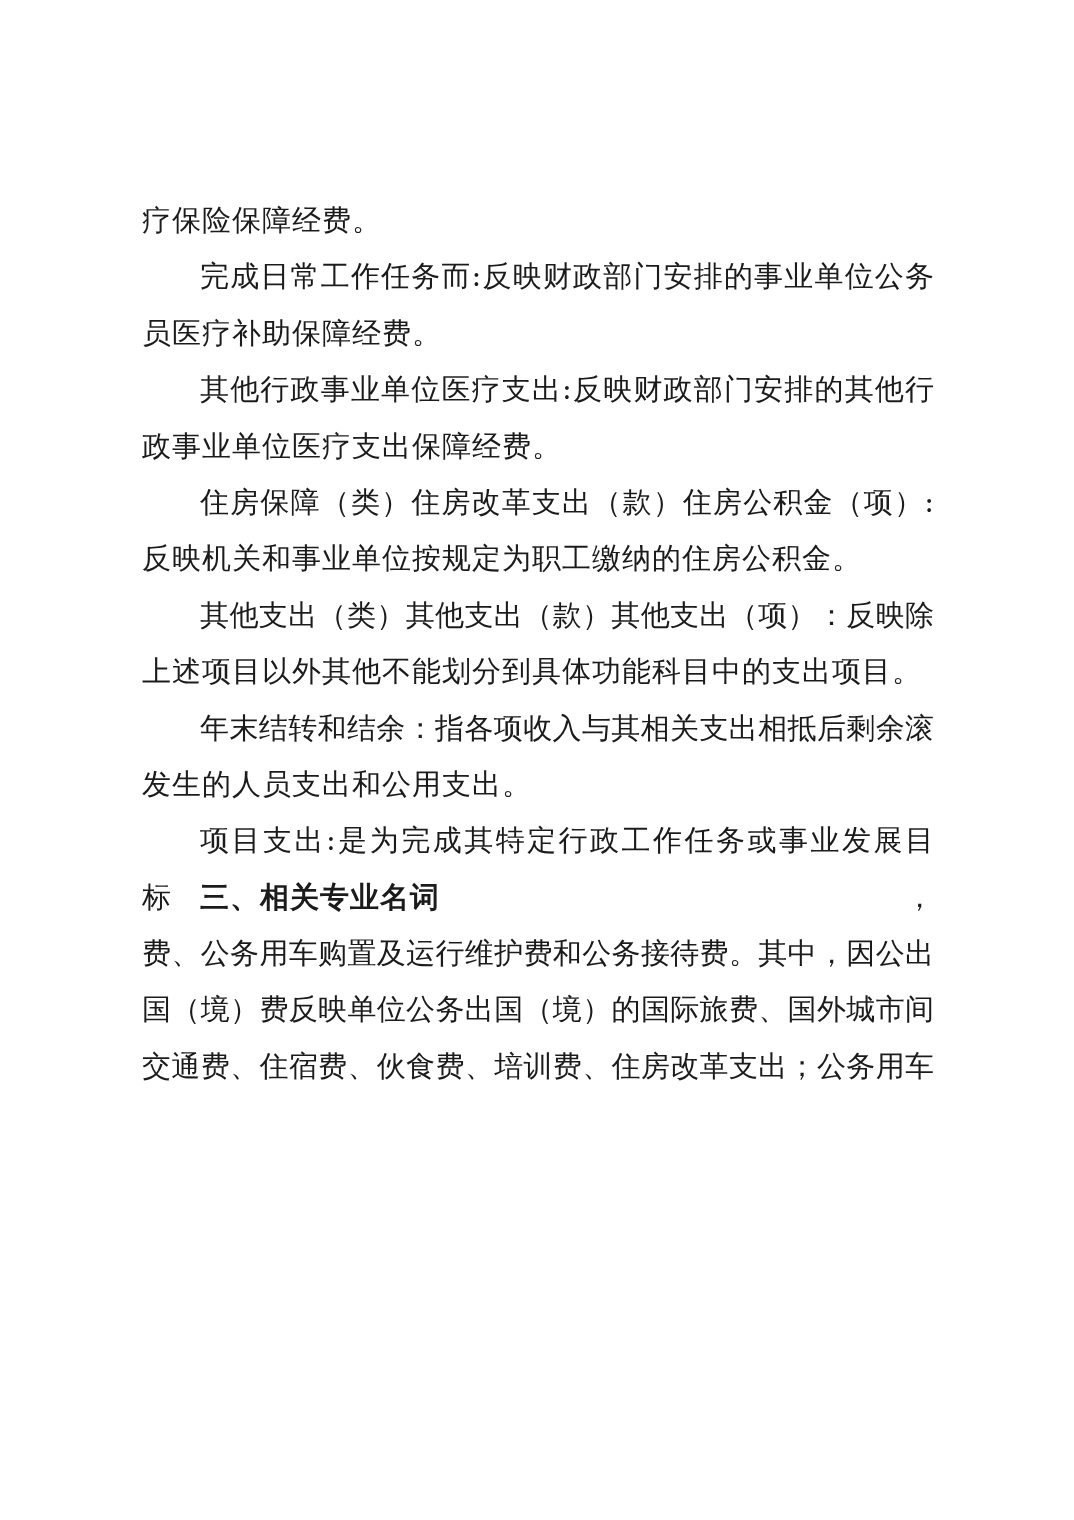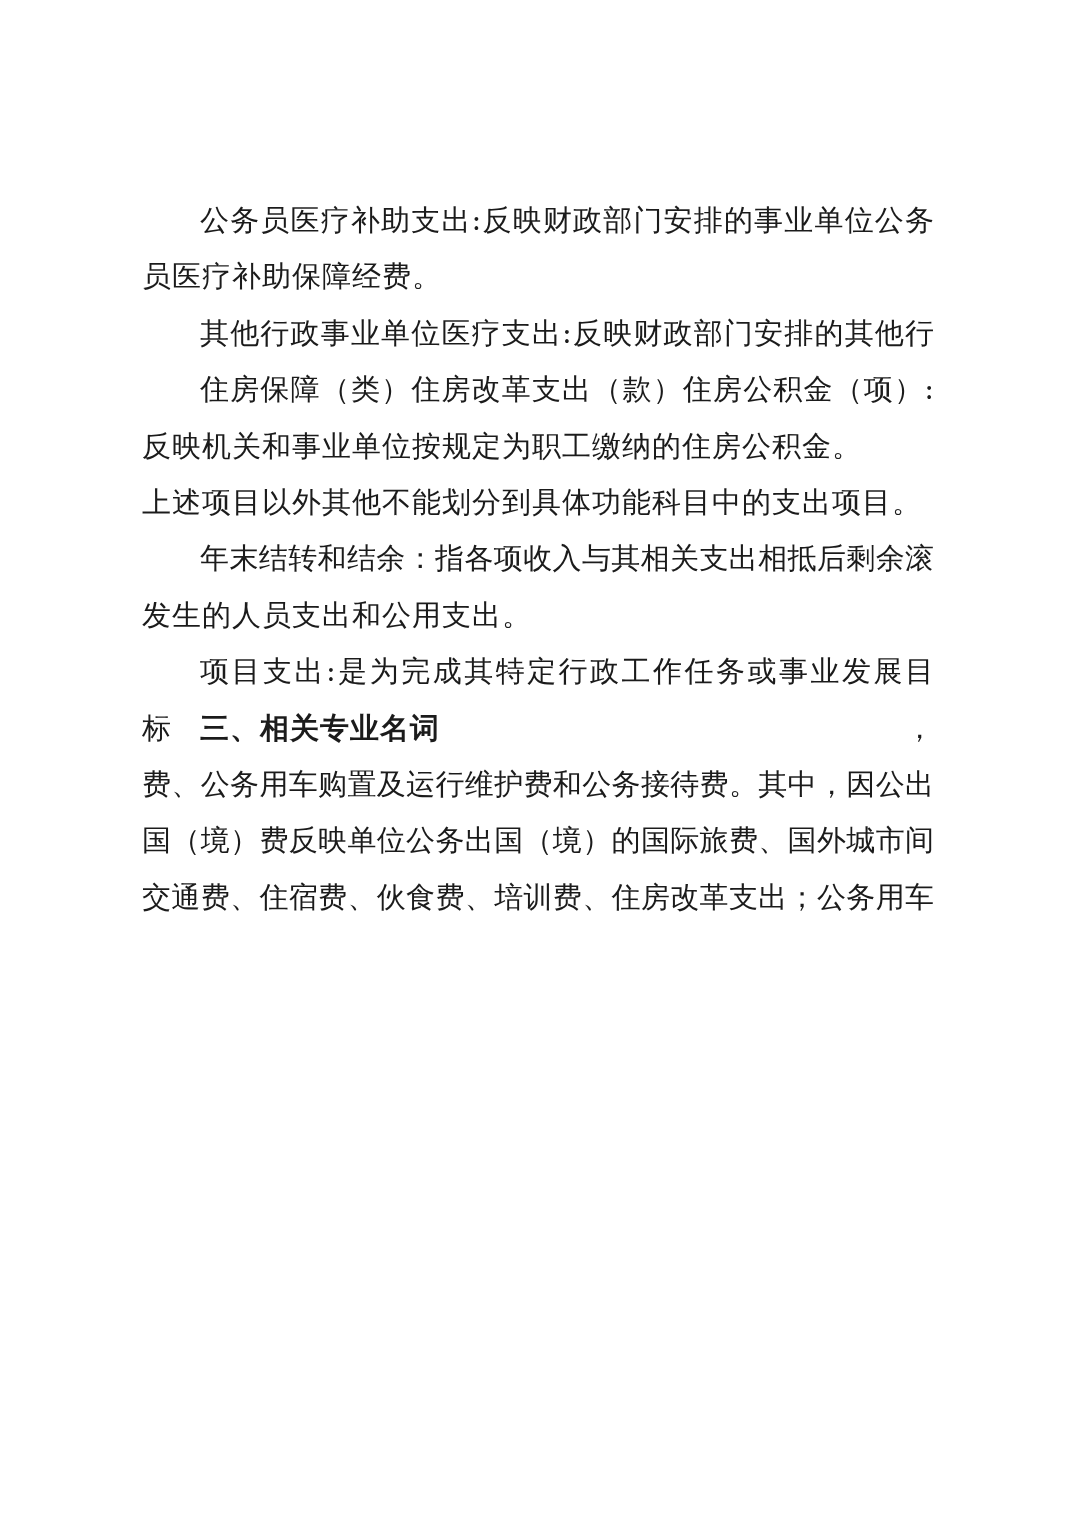--- a/index.html
+++ b/index.html
@@ -44,29 +44,32 @@
     letter-spacing: 1px;
   }
   .b { font-weight: 700; }
 </style>
 </head>
 <body>
 
 <div class="page">
   <div class="doc">
 
+    <div class="line"><span>疗保险保障经费。</span></div>
 
-    <div class="line j ind"><span>公务员医疗补助支出:反映财政部门安排的事业单位公务</span></div>
+    <div class="line j ind"><span>完成日常工作任务而:反映财政部门安排的事业单位公务</span></div>
     <div class="line"><span>员医疗补助保障经费。</span></div>
 
     <div class="line j ind"><span>其他行政事业单位医疗支出:反映财政部门安排的其他行</span></div>
+    <div class="line"><span>政事业单位医疗支出保障经费。</span></div>
 
     <div class="line j ind"><span>住房保障（类）住房改革支出（款）住房公积金（项）:</span></div>
     <div class="line"><span>反映机关和事业单位按规定为职工缴纳的住房公积金。</span></div>
 
+    <div class="line j ind"><span>其他支出（类）其他支出（款）其他支出（项）：反映除</span></div>
     <div class="line"><span>上述项目以外其他不能划分到具体功能科目中的支出项目。</span></div>
 
     <div class="line j ind"><span>年末结转和结余：指各项收入与其相关支出相抵后剩余滚</span></div>
 
     <div class="line"><span>发生的人员支出和公用支出。</span></div>
 
     <div class="line j ind"><span>项目支出:是为完成其特定行政工作任务或事业发展目标，</span></div>
 
     <div class="line ind head"><span>三、相关专业名词</span></div>
 

